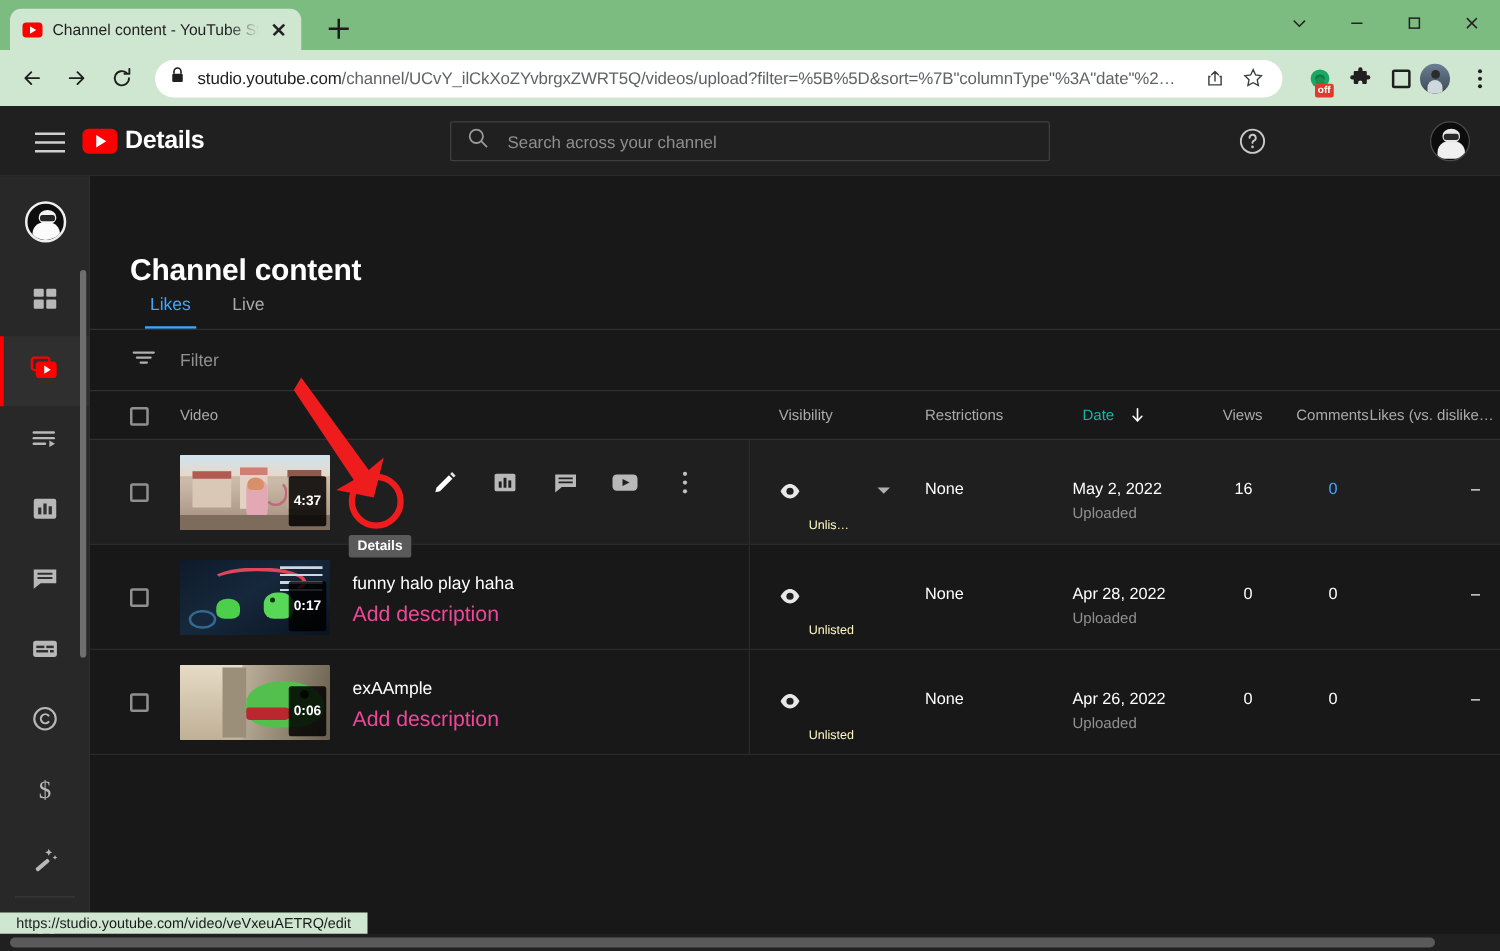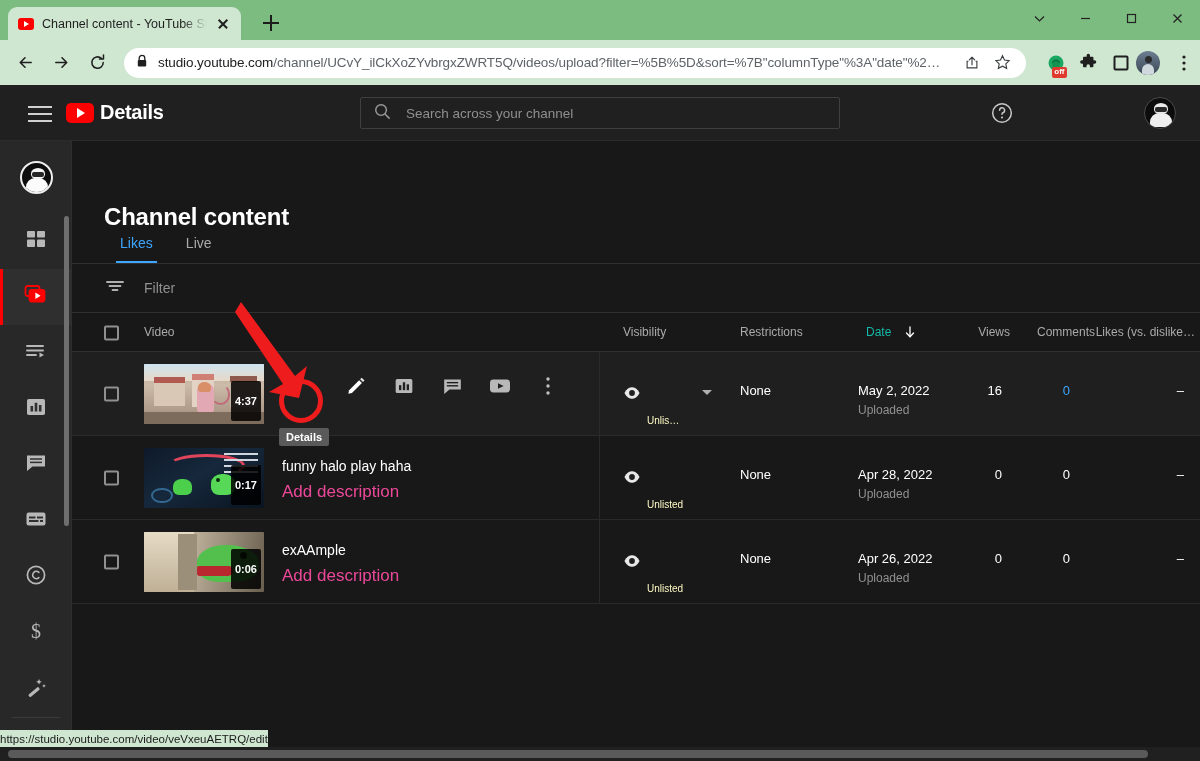--- a/index.html
+++ b/index.html
@@ -242,21 +242,21 @@
   
   .arrow { position:absolute; left:233px; top:298px; z-index:50; pointer-events:none; }
   .circle-hl {
     position:absolute; left:279px; top:379px; width:44px; height:44px; border-radius:50%;
     border:5px solid #EE1C1C; z-index:45; pointer-events:none;
   }
 
   
   .statusbar {
     position:absolute; left:0; bottom:14px; height:17px; background:#CFE6D0;
-    display:flex; align-items:center; padding:0 0; z-index:60;
+    display:flex; align-items:center; padding:0 13px; z-index:60;
   }
   .statusbar span { font-size:11.5px; color:#1b1b1b; white-space:nowrap; }
   .hscroll { position:absolute; left:0; bottom:0; width:1200px; height:14px; background:#202020; }
   .hscroll .thumbbar { position:absolute; left:8px; top:3px; width:1140px; height:8px; background:#5a5a5a; border-radius:4px; }
 
   
   .t1 { position:absolute; inset:0; background:
         linear-gradient(180deg,#b9a99c 0%,#cdbba9 35%,#9e8a78 100%); }
   .t1 .sky { position:absolute; left:0; top:0; right:0; height:28%; background:linear-gradient(180deg,#cfe4f0,#e7d8c8);}
   .t1 .bld1{ position:absolute; left:8%; top:22%; width:26%; height:48%; background:#d9c8b6; border-top:6px solid #b05a52;}

